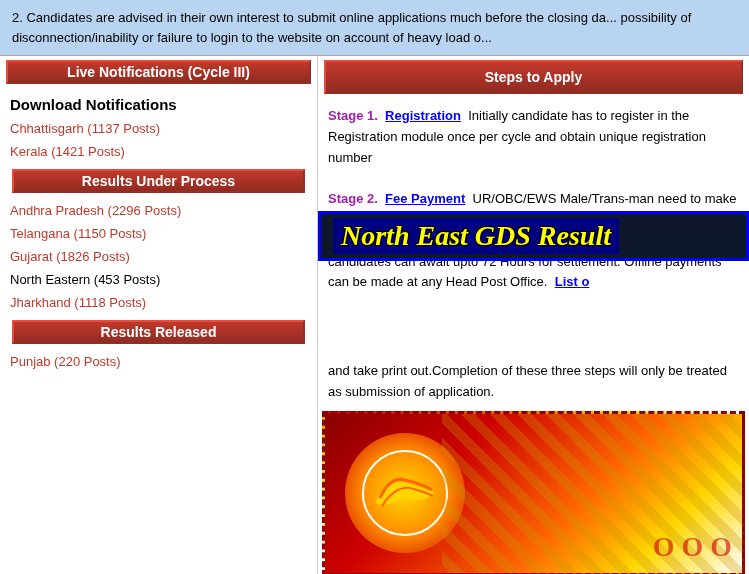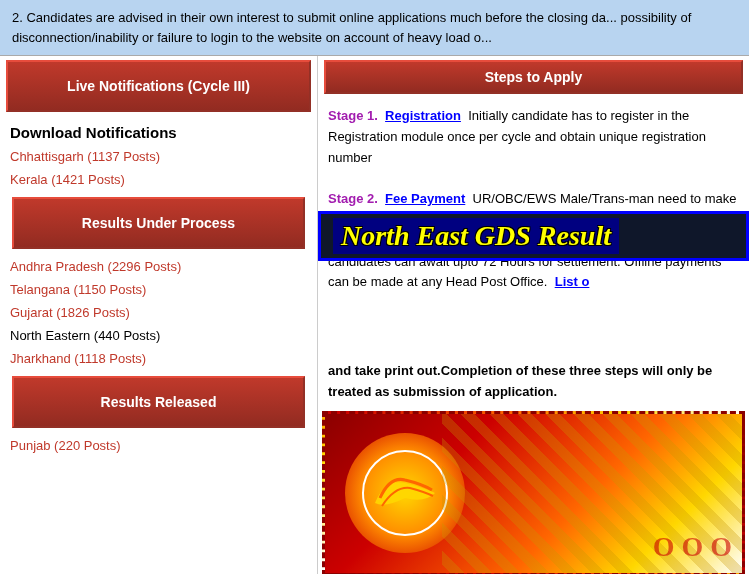--- a/index.html
+++ b/index.html
@@ -26,21 +26,21 @@
       border-right: 1px solid #ccc;
       background: #fff;
       flex-shrink: 0;
     }
 
     .sidebar-section-header {
       background: linear-gradient(to bottom, #c0392b, #922b21);
       color: #fff;
       font-weight: bold;
       text-align: center;
-      padding: 16px 10px;
+      padding: 2px 10px;
       font-size: 14px;
       border: 2px outset #e74c3c;
       margin: 4px 6px;
     }
 
     .download-notifications-title {
       font-weight: bold;
       font-size: 15px;
       color: #000;
       padding: 8px 10px 4px 10px;
@@ -127,21 +127,21 @@
       display: inline-block;
     }
 
     .steps-continued {
       padding: 4px 10px 8px 10px;
       font-size: 13px;
       line-height: 1.6;
       color: #000;
     }
 
-    .bold-text { font-weight: bold; }
+    .bold-text { font-weight: normal; }
 
     
     .stamp-area {
       background: linear-gradient(135deg, #8B0000 0%, #CC0000 30%, #FF6600 60%, #FFD700 80%, #fff 100%);
       height: 165px;
       margin: 0 4px;
       border: 3px dashed #8B0000;
       display: flex;
       align-items: center;
       justify-content: flex-start;
@@ -197,21 +197,21 @@
     <a class="sidebar-link" href="#">Chhattisgarh (1137 Posts)</a>
     <a class="sidebar-link" href="#">Kerala (1421 Posts)</a>
 
     <div class="section-divider">
       <div class="sidebar-section-header">Results Under Process</div>
     </div>
 
     <a class="sidebar-link" href="#">Andhra Pradesh (2296 Posts)</a>
     <a class="sidebar-link" href="#">Telangana (1150 Posts)</a>
     <a class="sidebar-link" href="#">Gujarat (1826 Posts)</a>
-    <span class="north-eastern-item">North Eastern (440 Posts)</span>
+    <span class="north-eastern-item">North Eastern (453 Posts)</span>
     <a class="sidebar-link" href="#">Jharkhand (1118 Posts)</a>
 
     <div class="section-divider">
       <div class="sidebar-section-header">Results Released</div>
     </div>
 
     <a class="sidebar-link" href="#">Punjab (220 Posts)</a>
 
   </div>
 

